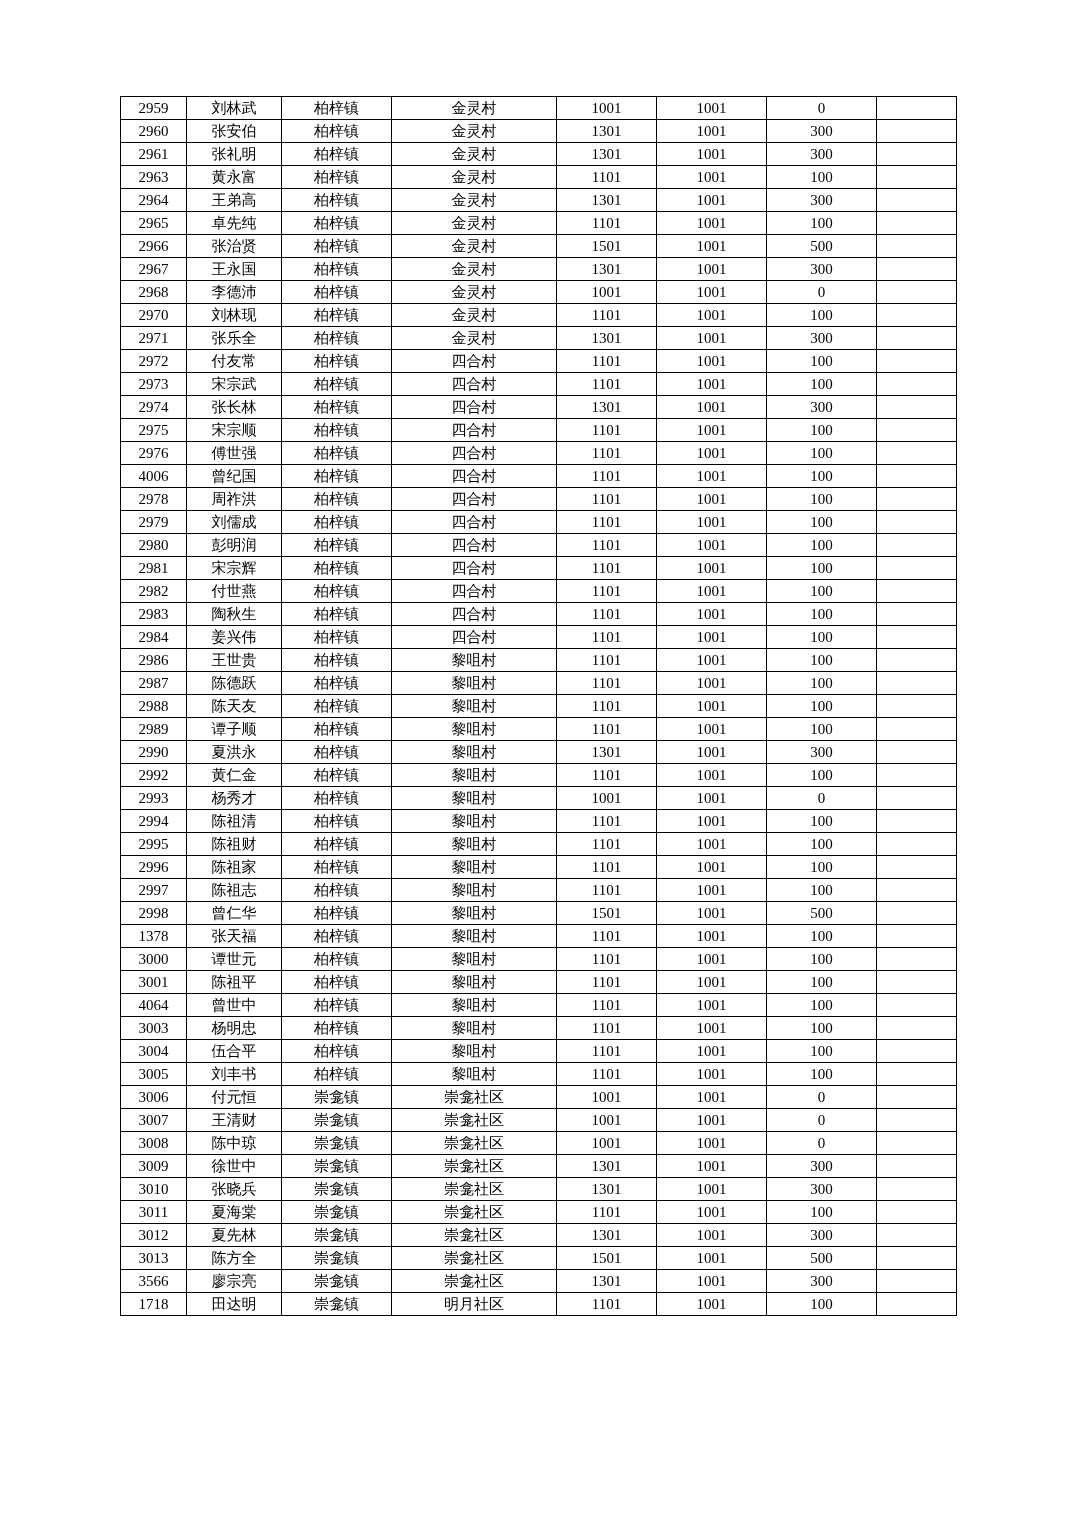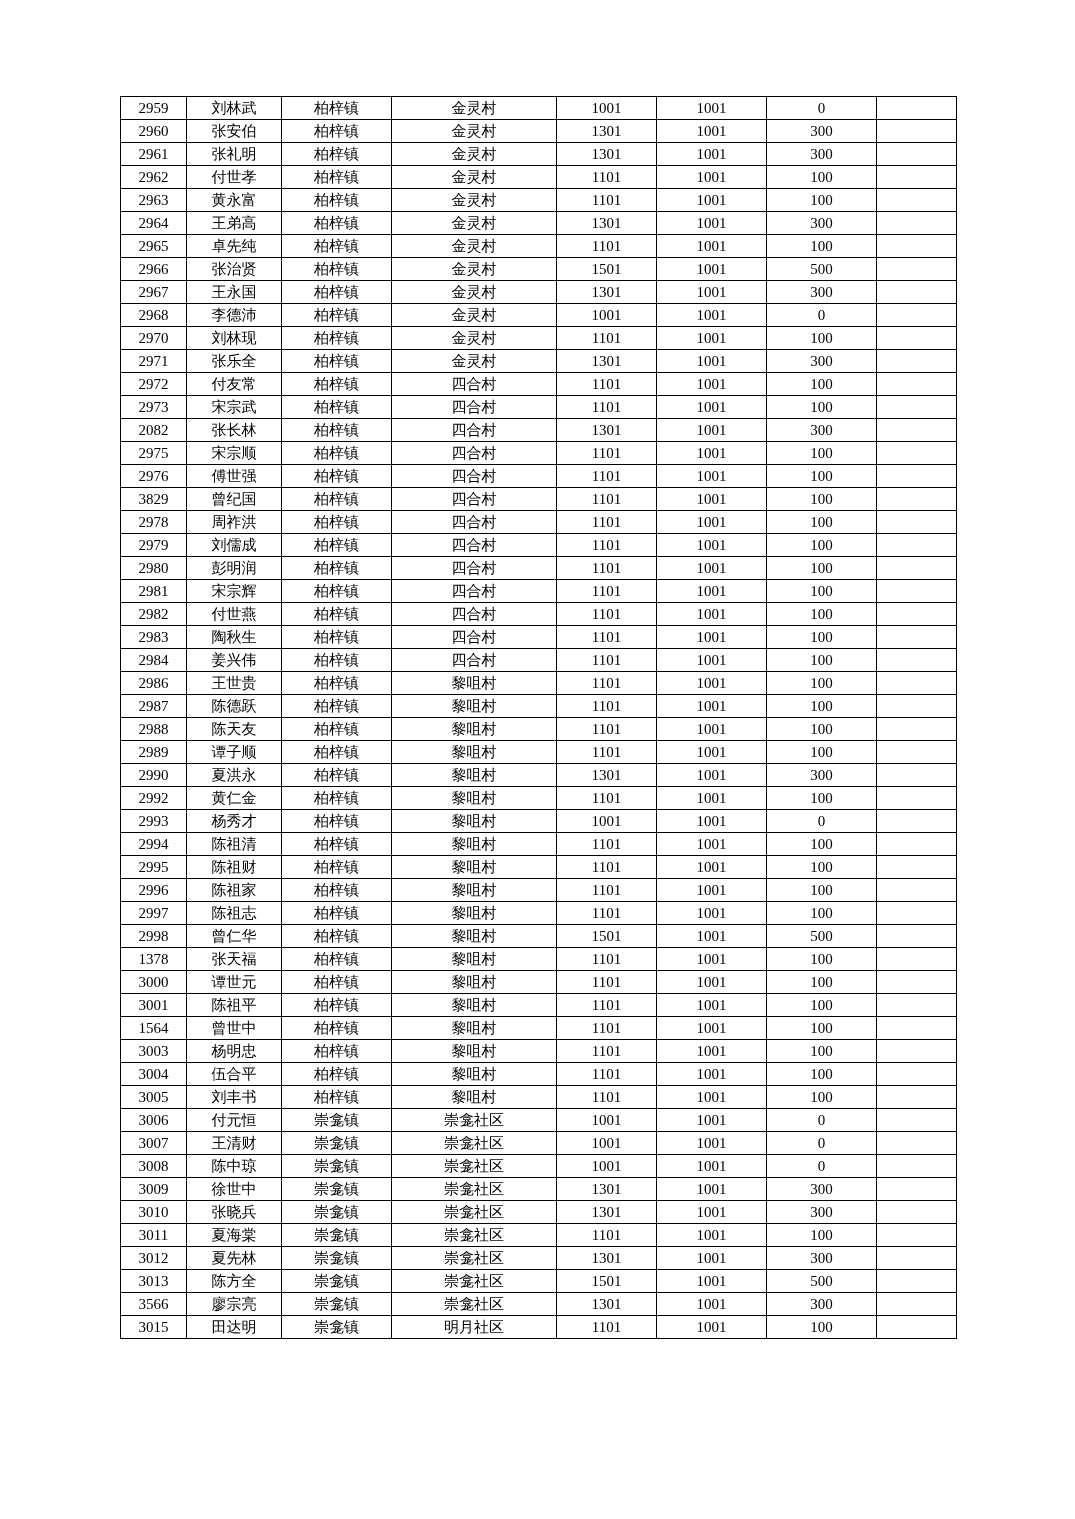--- a/index.html
+++ b/index.html
@@ -80,30 +80,20 @@
           <td>2961</td>
           <td>张礼明</td>
           <td>柏梓镇</td>
           <td>金灵村</td>
           <td>1301</td>
           <td>1001</td>
           <td>300</td>
           <td></td>
         </tr>
         <tr>
-          <td>2962</td>
-          <td>付世孝</td>
-          <td>柏梓镇</td>
-          <td>金灵村</td>
-          <td>1101</td>
-          <td>1001</td>
-          <td>100</td>
-          <td></td>
-        </tr>
-        <tr>
           <td>2963</td>
           <td>黄永富</td>
           <td>柏梓镇</td>
           <td>金灵村</td>
           <td>1101</td>
           <td>1001</td>
           <td>100</td>
           <td></td>
         </tr>
         <tr>
@@ -190,21 +180,21 @@
           <td>2973</td>
           <td>宋宗武</td>
           <td>柏梓镇</td>
           <td>四合村</td>
           <td>1101</td>
           <td>1001</td>
           <td>100</td>
           <td></td>
         </tr>
         <tr>
-          <td>2082</td>
+          <td>2974</td>
           <td>张长林</td>
           <td>柏梓镇</td>
           <td>四合村</td>
           <td>1301</td>
           <td>1001</td>
           <td>300</td>
           <td></td>
         </tr>
         <tr>
           <td>2975</td>
@@ -220,21 +210,21 @@
           <td>2976</td>
           <td>傅世强</td>
           <td>柏梓镇</td>
           <td>四合村</td>
           <td>1101</td>
           <td>1001</td>
           <td>100</td>
           <td></td>
         </tr>
         <tr>
-          <td>3829</td>
+          <td>4006</td>
           <td>曾纪国</td>
           <td>柏梓镇</td>
           <td>四合村</td>
           <td>1101</td>
           <td>1001</td>
           <td>100</td>
           <td></td>
         </tr>
         <tr>
           <td>2978</td>
@@ -450,21 +440,21 @@
           <td>3001</td>
           <td>陈祖平</td>
           <td>柏梓镇</td>
           <td>黎咀村</td>
           <td>1101</td>
           <td>1001</td>
           <td>100</td>
           <td></td>
         </tr>
         <tr>
-          <td>1564</td>
+          <td>4064</td>
           <td>曾世中</td>
           <td>柏梓镇</td>
           <td>黎咀村</td>
           <td>1101</td>
           <td>1001</td>
           <td>100</td>
           <td></td>
         </tr>
         <tr>
           <td>3003</td>
@@ -580,21 +570,21 @@
           <td>3566</td>
           <td>廖宗亮</td>
           <td>崇龛镇</td>
           <td>崇龛社区</td>
           <td>1301</td>
           <td>1001</td>
           <td>300</td>
           <td></td>
         </tr>
         <tr>
-          <td>3015</td>
+          <td>1718</td>
           <td>田达明</td>
           <td>崇龛镇</td>
           <td>明月社区</td>
           <td>1101</td>
           <td>1001</td>
           <td>100</td>
           <td></td>
         </tr>
       </tbody>
   </table>

